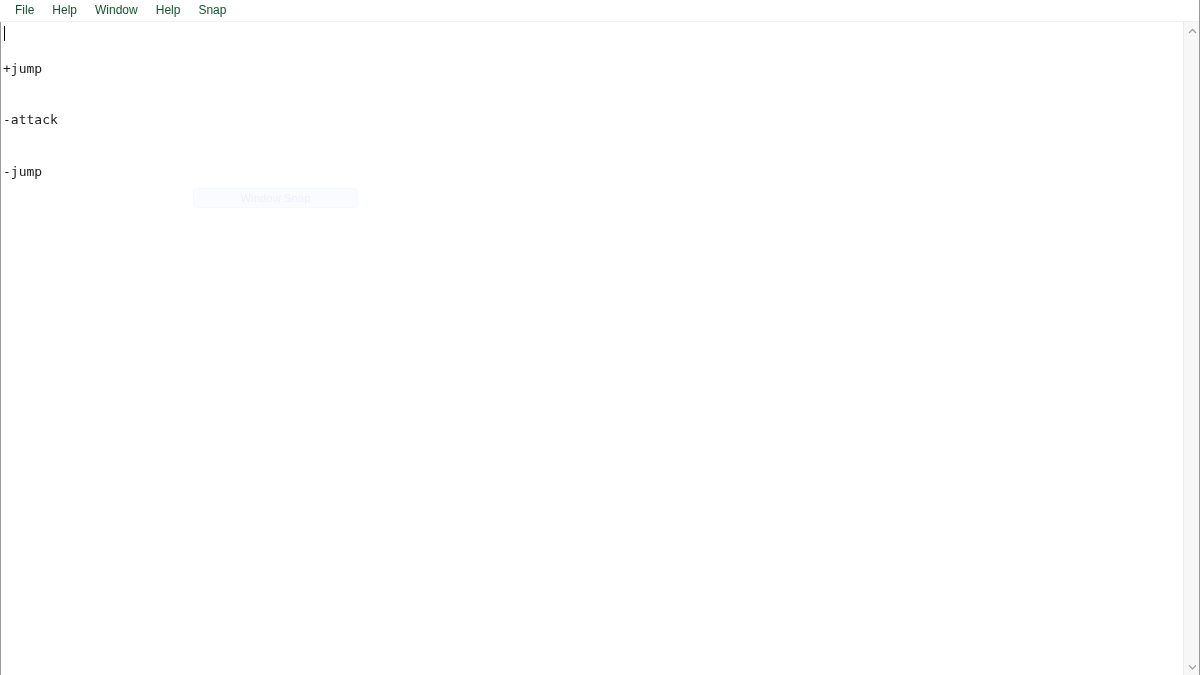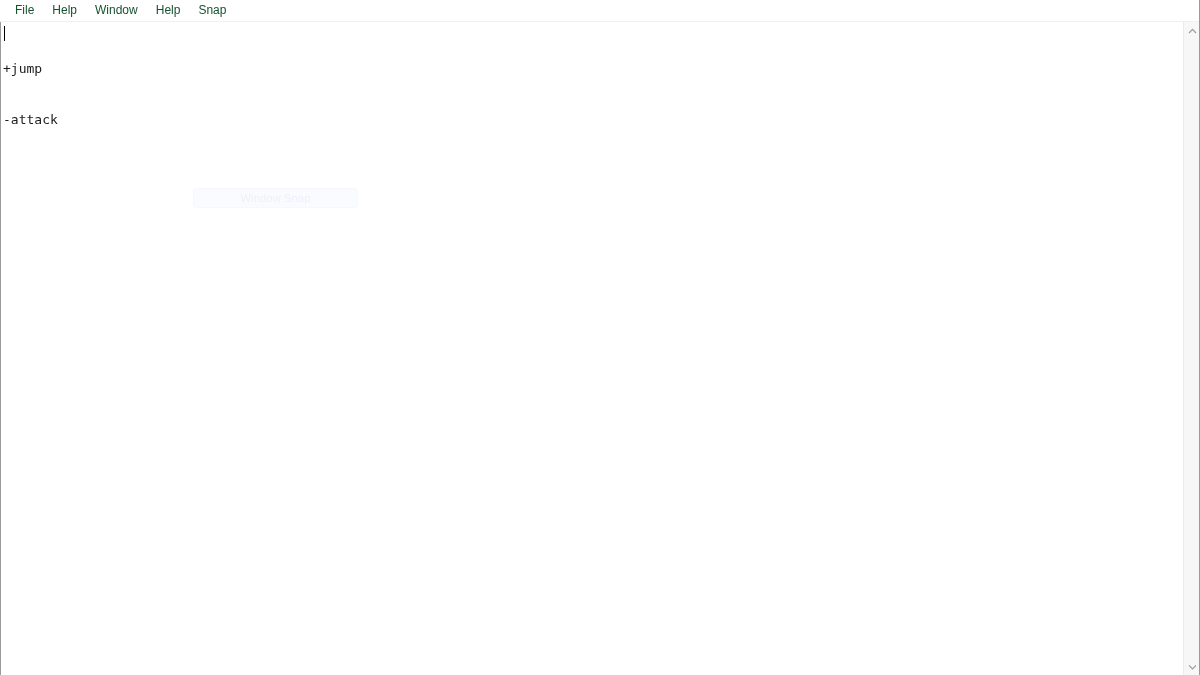--- a/index.html
+++ b/index.html
@@ -183,20 +183,21 @@
 
   <div id="editor-area">
 
     <div id="text-surface">
 
       <div id="caret"></div>
 
       <div id="text-content">
         <div class="text-line">+jump</div>
         <div class="text-line">-attack</div>
+        <div class="text-line">-jump</div>
       </div>
 
       <div id="snap-toast">
         <span id="snap-toast-label">Window Snap</span>
       </div>
 
     </div>
 
     <div id="vscrollbar">
       <div class="scroll-arrow">

